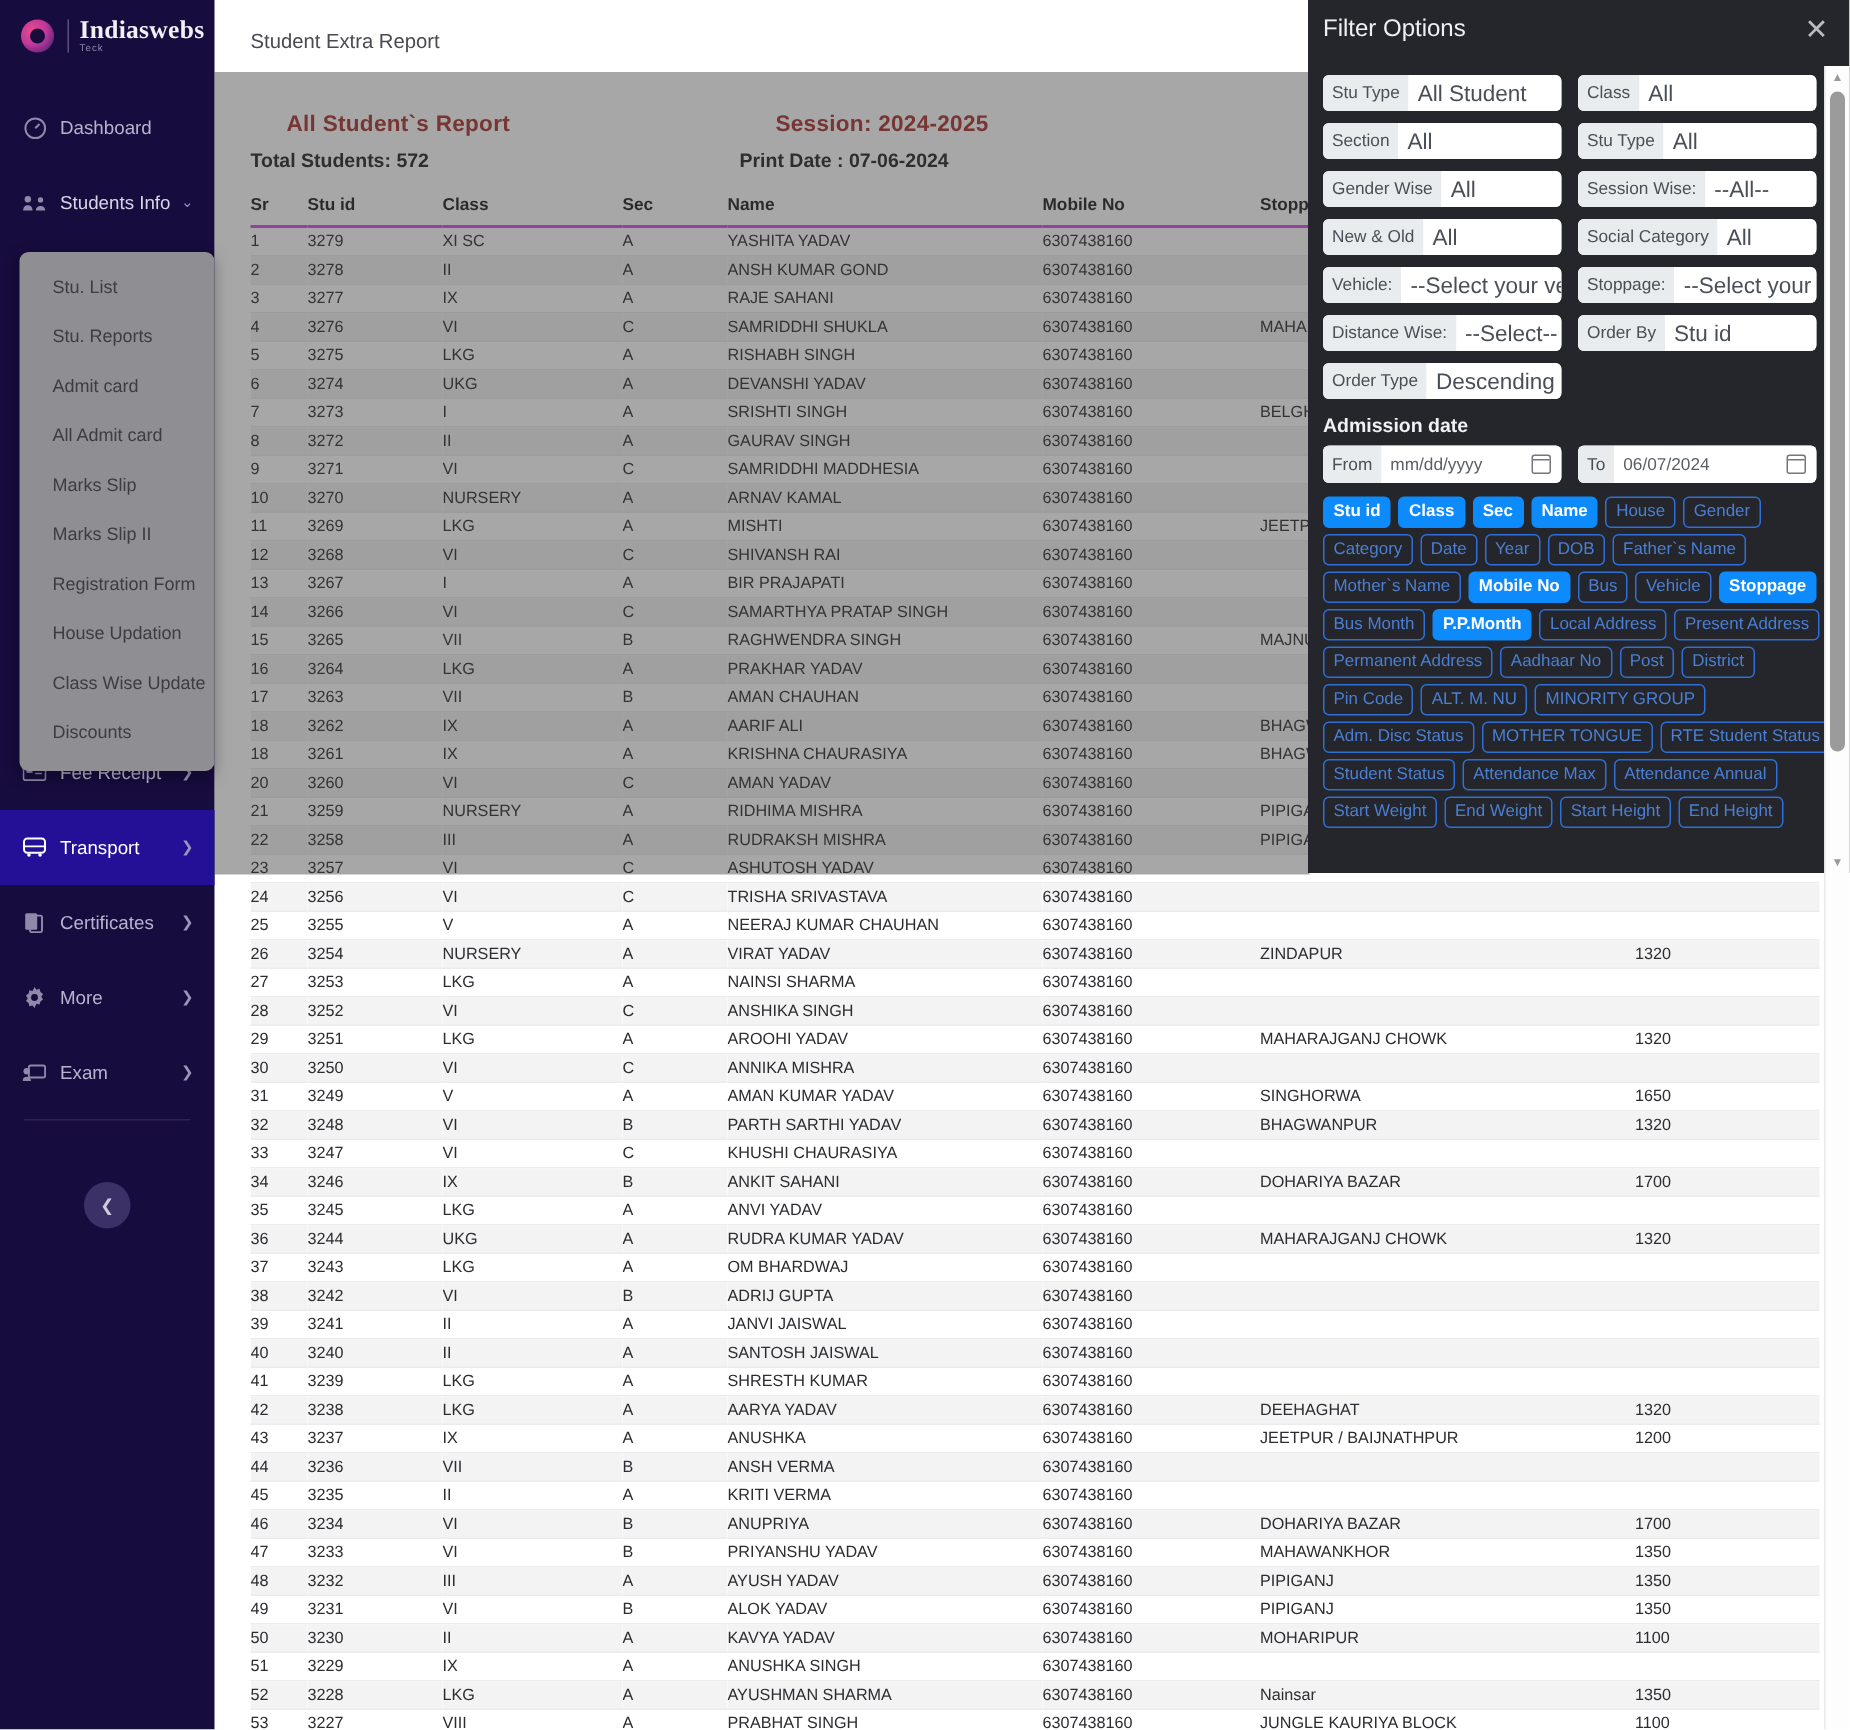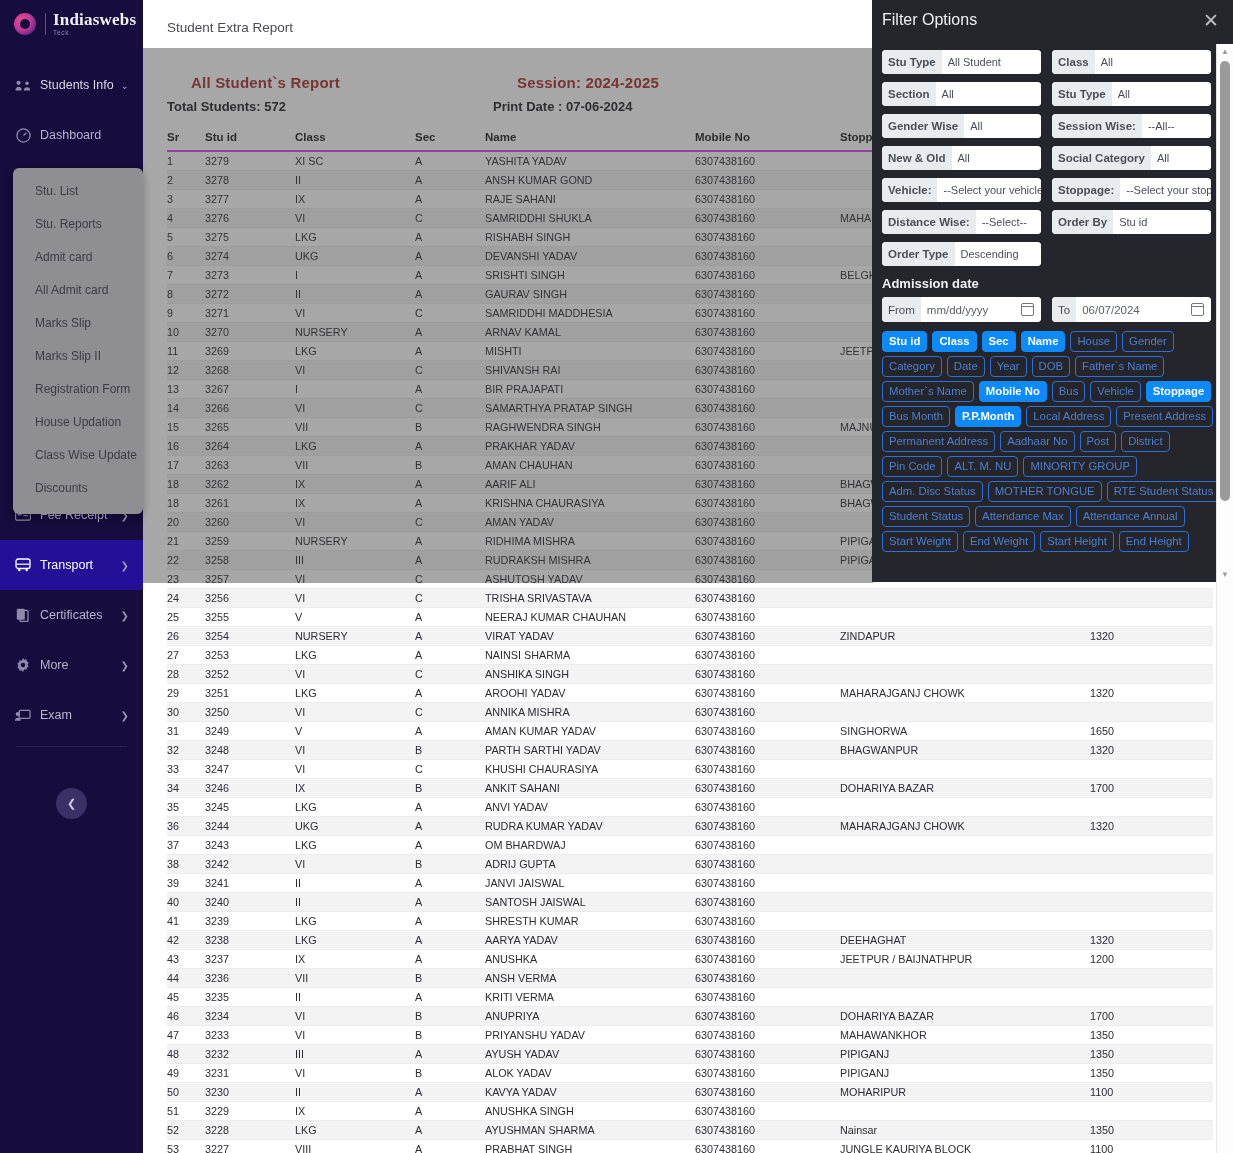--- a/index.html
+++ b/index.html
@@ -113,24 +113,24 @@
 
   #panel-body{ position:relative; flex:1; overflow:hidden; padding:10px 10px 0 10px; }
 
   .grid2{ display:flex; gap:11px; }
   .col{ width:159px; }
 
   .ig{ display:flex; height:24px; margin-bottom:8px; border-radius:4px;
     overflow:hidden; background:#fff; }
   .ig .pre{
     background:#e9ecef; color:#4a4f57; font-size:11.5px;
-    display:flex; align-items:center; padding:0 6px; white-space:nowrap; flex:none;font-weight:bold;
+    display:flex; align-items:center; padding:0 6px; white-space:nowrap; flex:none;
   }
   .ig .val{
-    background:#fff; color:#4a4f57; font-size:11px;
+    background:#fff; color:#4a4f57; font-size:15px;
     display:flex; align-items:center; padding:0 6px; flex:1;
     white-space:nowrap; overflow:hidden;
   }
 
   .sec-h{ font-size:13px; font-weight:700; color:#f0f1f4; margin:2px 0 6px 0; }
 
   .date-row{ display:flex; gap:11px; margin-bottom:9px; }
   .dg{ display:flex; height:25px; border-radius:4px; overflow:hidden;
     background:#fff; width:159px;justify-content:flex-end; }
   .dg .pre{ background:#e9ecef; color:#4a4f57; font-size:11.5px;
@@ -170,41 +170,41 @@
   <div id="brand">
     <div class="logo-hex"></div>
     <div class="brand-div"></div>
     <div class="brand-txt">
       <div class="brand-name">Indiaswebs</div>
       <div class="brand-sub">Teck</div>
     </div>
   </div>
 
   <div class="nav">
+    <div class="nav-item">
+      <span class="ico">
+        <svg width="15" height="15" viewBox="0 0 16 16">
+            <circle cx="8" cy="8" r="7" fill="none" stroke="#b9b3cf" stroke-width="1.4"></circle>
+            <path d="M8 8 L11 5" stroke="#b9b3cf" stroke-width="1.4" fill="none"></path>
+          </svg>
+      </span>
+      <span class="lbl">Dashboard</span>
+    </div>
+
     <div class="nav-item open">
       <span class="ico">
         <svg width="16" height="13" viewBox="0 0 18 14">
             <circle cx="4" cy="4" r="2.4" fill="#b9b3cf"></circle>
             <circle cx="13.5" cy="4.5" r="2" fill="#b9b3cf"></circle>
             <path d="M0.5 12.5c0-2.6 1.6-4 3.5-4s3.5 1.4 3.5 4z" fill="#b9b3cf"></path>
             <path d="M10 12.5c0-2.2 1.4-3.4 3.5-3.4s3.5 1.2 3.5 3.4z" fill="#b9b3cf"></path>
           </svg>
       </span>
       <span class="lbl">Students Info</span>
       <span class="car">⌄</span>
-    </div>
-
-    <div class="nav-item">
-      <span class="ico">
-        <svg width="15" height="15" viewBox="0 0 16 16">
-            <circle cx="8" cy="8" r="7" fill="none" stroke="#b9b3cf" stroke-width="1.4"></circle>
-            <path d="M8 8 L11 5" stroke="#b9b3cf" stroke-width="1.4" fill="none"></path>
-          </svg>
-      </span>
-      <span class="lbl">Dashboard</span>
     </div>
 
     <div style="height:330px"></div>
 
     <div class="nav-item">
       <span class="ico">
         <svg width="16" height="12" viewBox="0 0 18 13">
             <rect x="0.7" y="0.7" width="16.6" height="11.6" rx="1.6" fill="none" stroke="#b9b3cf" stroke-width="1.3"></rect>
             <rect x="3" y="3.4" width="4.5" height="3.4" fill="#b9b3cf"></rect>
             <path d="M9.5 4.5h5M9.5 7.2h5" stroke="#b9b3cf" stroke-width="1.2"></path>

